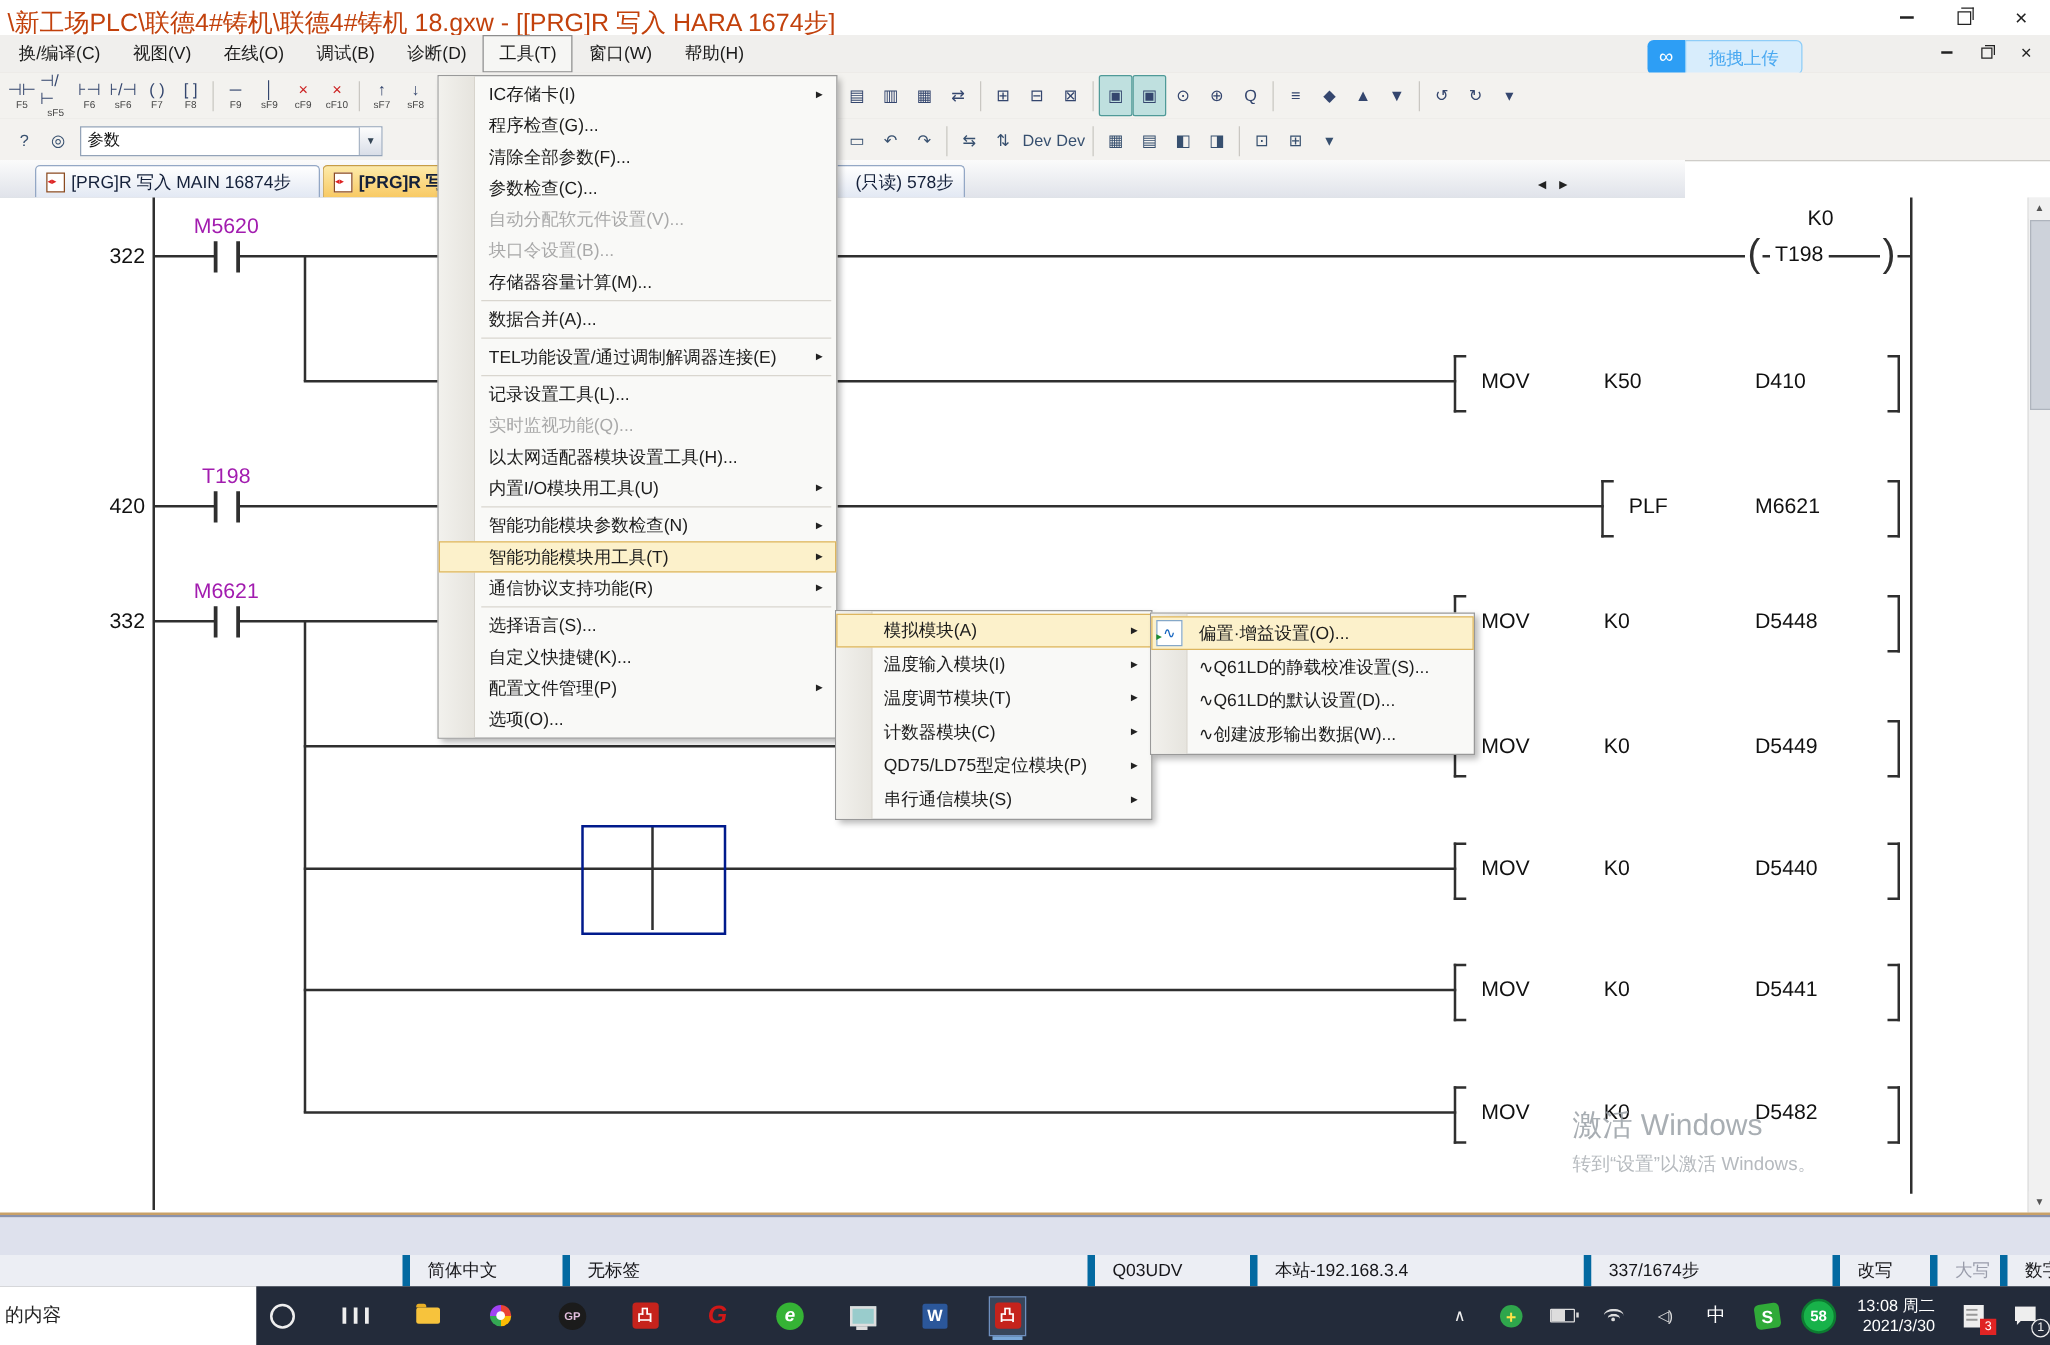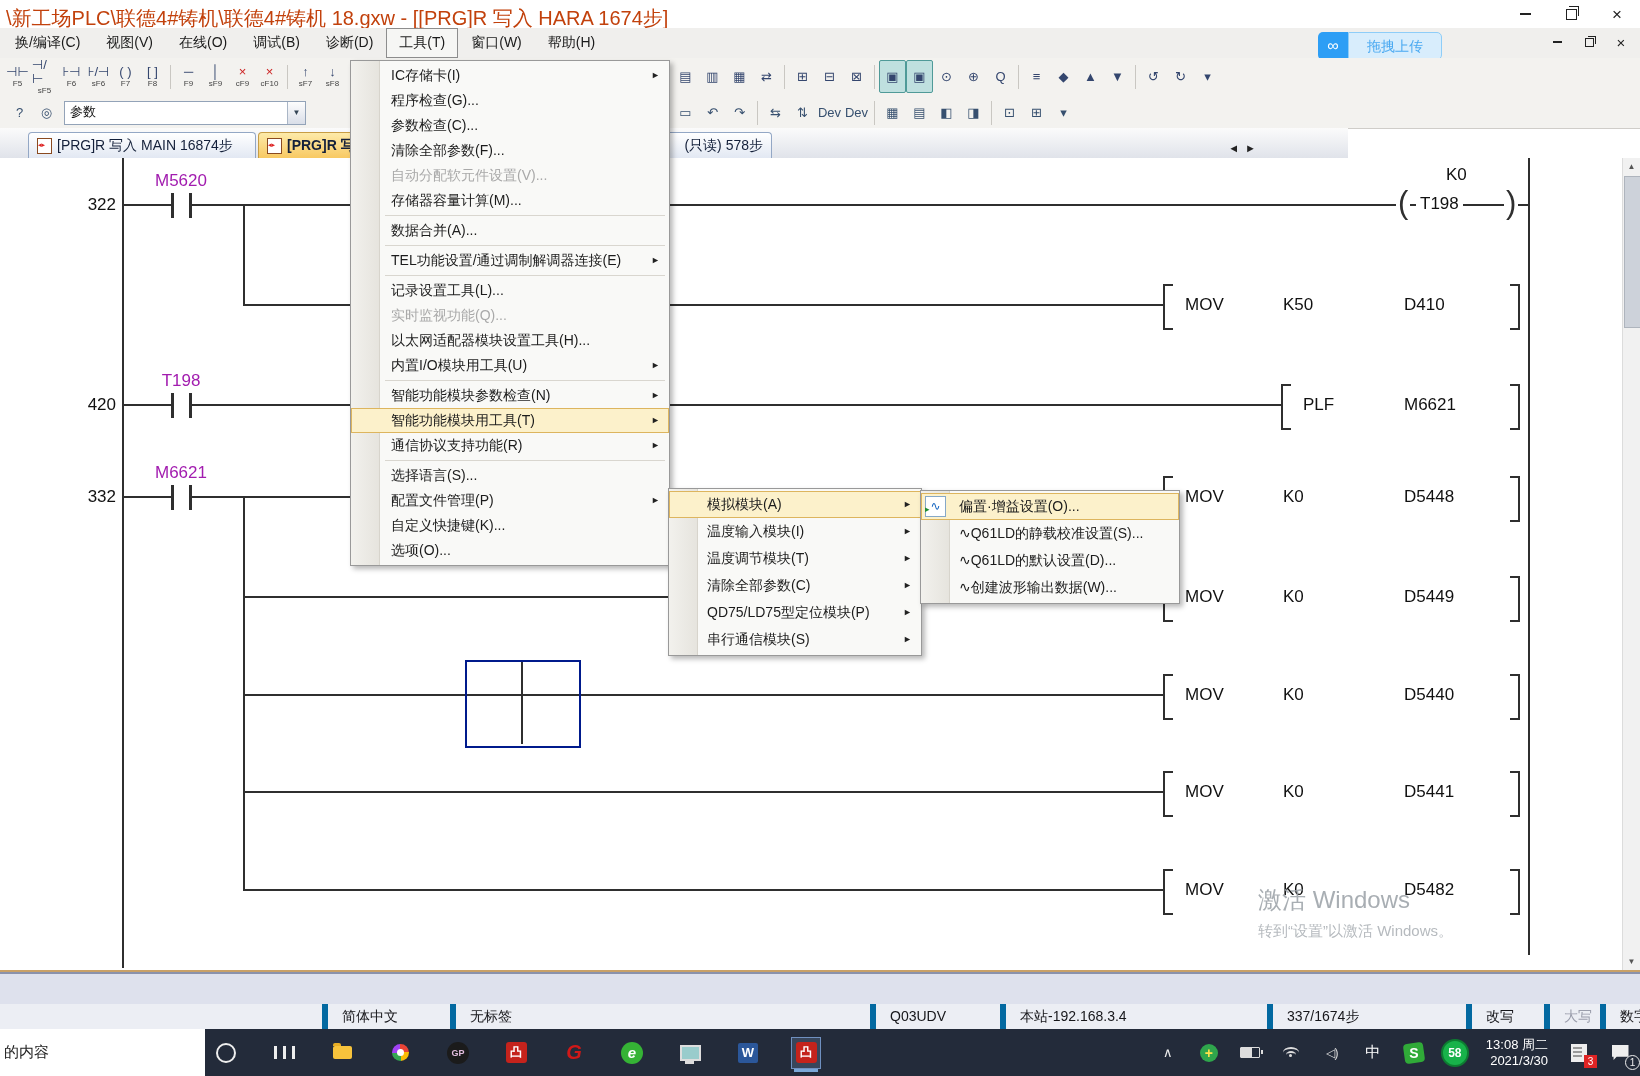--- a/index.html
+++ b/index.html
@@ -530,48 +530,49 @@
     <div id="vsb">
       <div class="sa up">▲</div>
       <div class="th"></div>
       <div class="sa dn">▼</div>
     </div>
   </div>
 
   <div id="menu1" class="menu">
     <div class="mni arrow"><span>IC存储卡(I)</span></div>
       <div class="mni"><span>程序检查(G)...</span></div>
+      <div class="mni"><span>清除全部参数(F)...</span></div>
       <div class="mni"><span>参数检查(C)...</span></div>
-      <div class="mni"><span>清除全部参数(F)...</span></div>
       <div class="mni disabled"><span>自动分配软元件设置(V)...</span></div>
+      <div class="mni disabled"><span>块口令设置(B)...</span></div>
       <div class="mni"><span>存储器容量计算(M)...</span></div>
       <div class="mni sep"><span></span></div>
       <div class="mni"><span>数据合并(A)...</span></div>
       <div class="mni sep"><span></span></div>
       <div class="mni arrow"><span>TEL功能设置/通过调制解调器连接(E)</span></div>
       <div class="mni sep"><span></span></div>
       <div class="mni"><span>记录设置工具(L)...</span></div>
       <div class="mni disabled"><span>实时监视功能(Q)...</span></div>
       <div class="mni"><span>以太网适配器模块设置工具(H)...</span></div>
       <div class="mni arrow"><span>内置I/O模块用工具(U)</span></div>
       <div class="mni sep"><span></span></div>
       <div class="mni arrow"><span>智能功能模块参数检查(N)</span></div>
       <div class="mni highlight arrow"><span>智能功能模块用工具(T)</span></div>
       <div class="mni arrow"><span>通信协议支持功能(R)</span></div>
       <div class="mni sep"><span></span></div>
       <div class="mni"><span>选择语言(S)...</span></div>
+      <div class="mni"><span>自定义快捷键(K)...</span></div>
       <div class="mni arrow"><span>配置文件管理(P)</span></div>
-      <div class="mni"><span>自定义快捷键(K)...</span></div>
       <div class="mni"><span>选项(O)...</span></div>
   </div>
   <div id="menu2" class="menu">
     <div class="mni highlight arrow"><span>模拟模块(A)</span></div>
       <div class="mni arrow"><span>温度输入模块(I)</span></div>
       <div class="mni arrow"><span>温度调节模块(T)</span></div>
-      <div class="mni arrow"><span>清除全部参数(C)</span></div>
+      <div class="mni arrow"><span>计数器模块(C)</span></div>
       <div class="mni arrow"><span>QD75/LD75型定位模块(P)</span></div>
       <div class="mni arrow"><span>串行通信模块(S)</span></div>
   </div>
   <div id="menu3" class="menu">
     <div class="mni highlight hasicon"><span class="mico" style="display: block;">∿</span><span>偏置·增益设置(O)...</span></div>
       <div class="mni"><span class="mico">∿</span><span>Q61LD的静载校准设置(S)...</span></div>
       <div class="mni"><span class="mico">∿</span><span>Q61LD的默认设置(D)...</span></div>
       <div class="mni"><span class="mico">∿</span><span>创建波形输出数据(W)...</span></div>
   </div>
 

